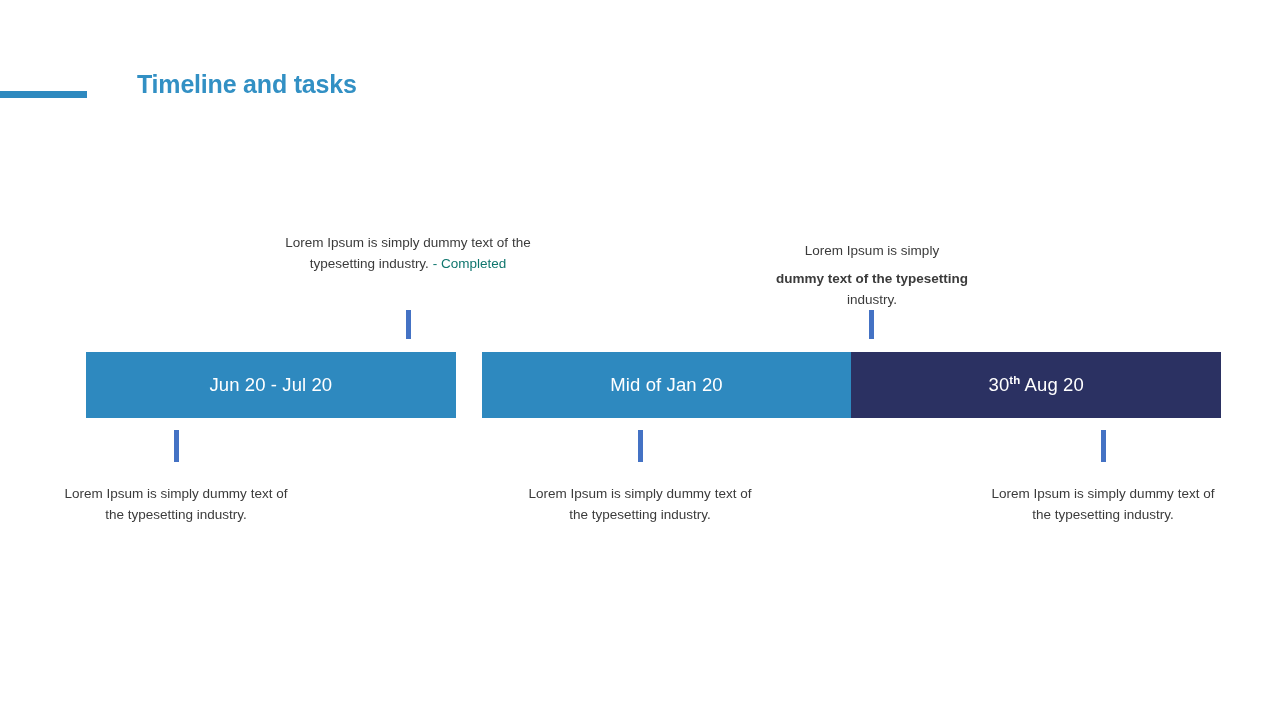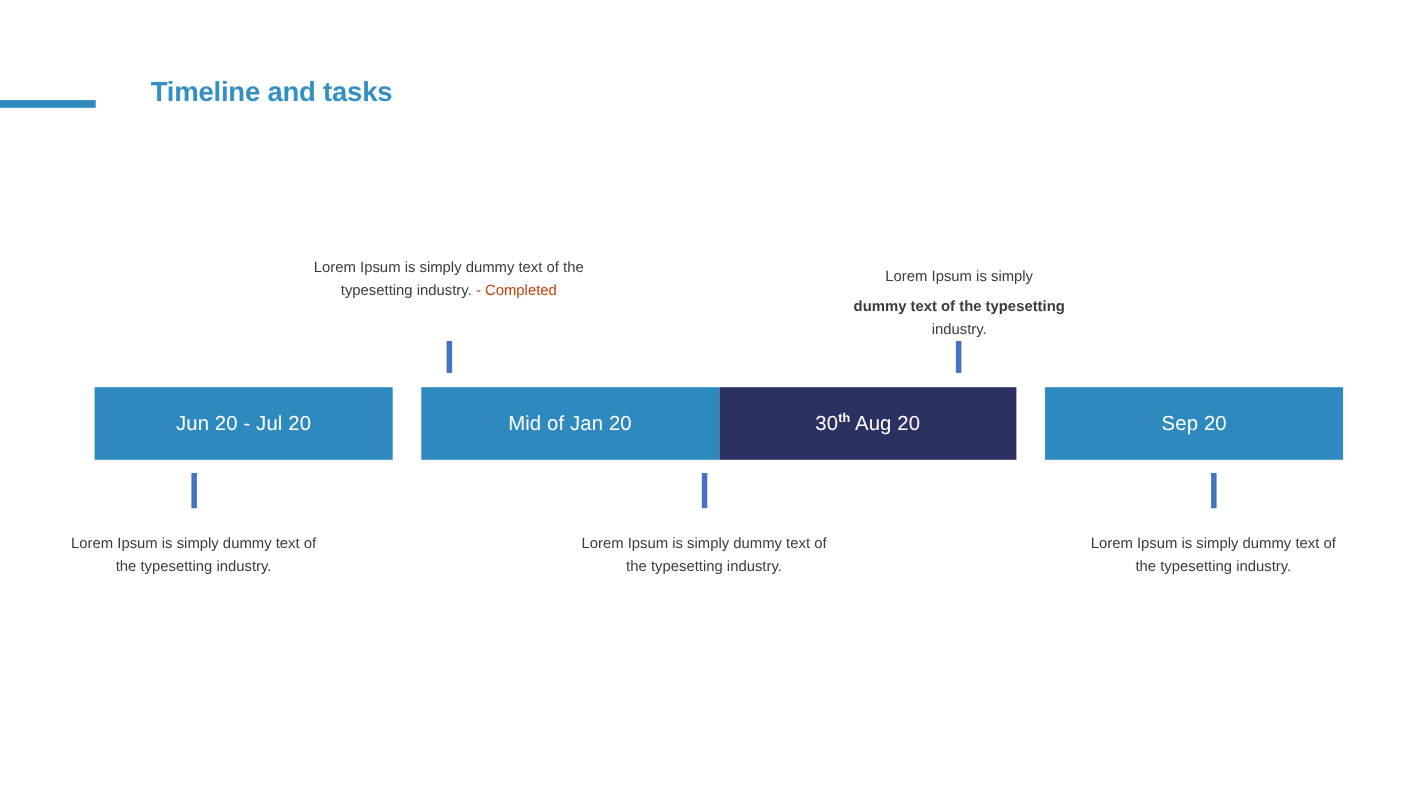--- a/index.html
+++ b/index.html
@@ -80,21 +80,21 @@
 
   
   .note {
     position: absolute;
     text-align: center;
     font-size: 13.5px;
     line-height: 21px;
     color: #3b3b3b;
   }
   .note .completed {
-    color: #c2410c;
+    color: #0f766e;
   }
   .note .spaced-line {
     display: block;
     margin-top: 7px;
     font-weight: bold;
   }
 
   
   #note-above-2 {
     left: 276px;
@@ -148,23 +148,20 @@
 <div id="timeline-bar">
   <div class="timeline-segment light">
     <span>Jun 20 - Jul 20</span>
   </div>
   <div class="timeline-segment light">
     <span>Mid of Jan 20</span>
   </div>
   <div class="timeline-segment dark">
     <span><span>30</span><span class="seg-sup">th</span><span> Aug 20</span></span>
   </div>
-  <div class="timeline-segment light">
-    <span>Sep 20</span>
-  </div>
 </div>
 
 <div class="tick below" style="left:174px"></div>
 <div class="tick below" style="left:638px"></div>
 <div class="tick below" style="left:1101px"></div>
 
 <div class="note" id="note-below-1">
   <span>Lorem Ipsum is simply dummy</span>
   <span>text of the typesetting industry.</span>
 </div>

